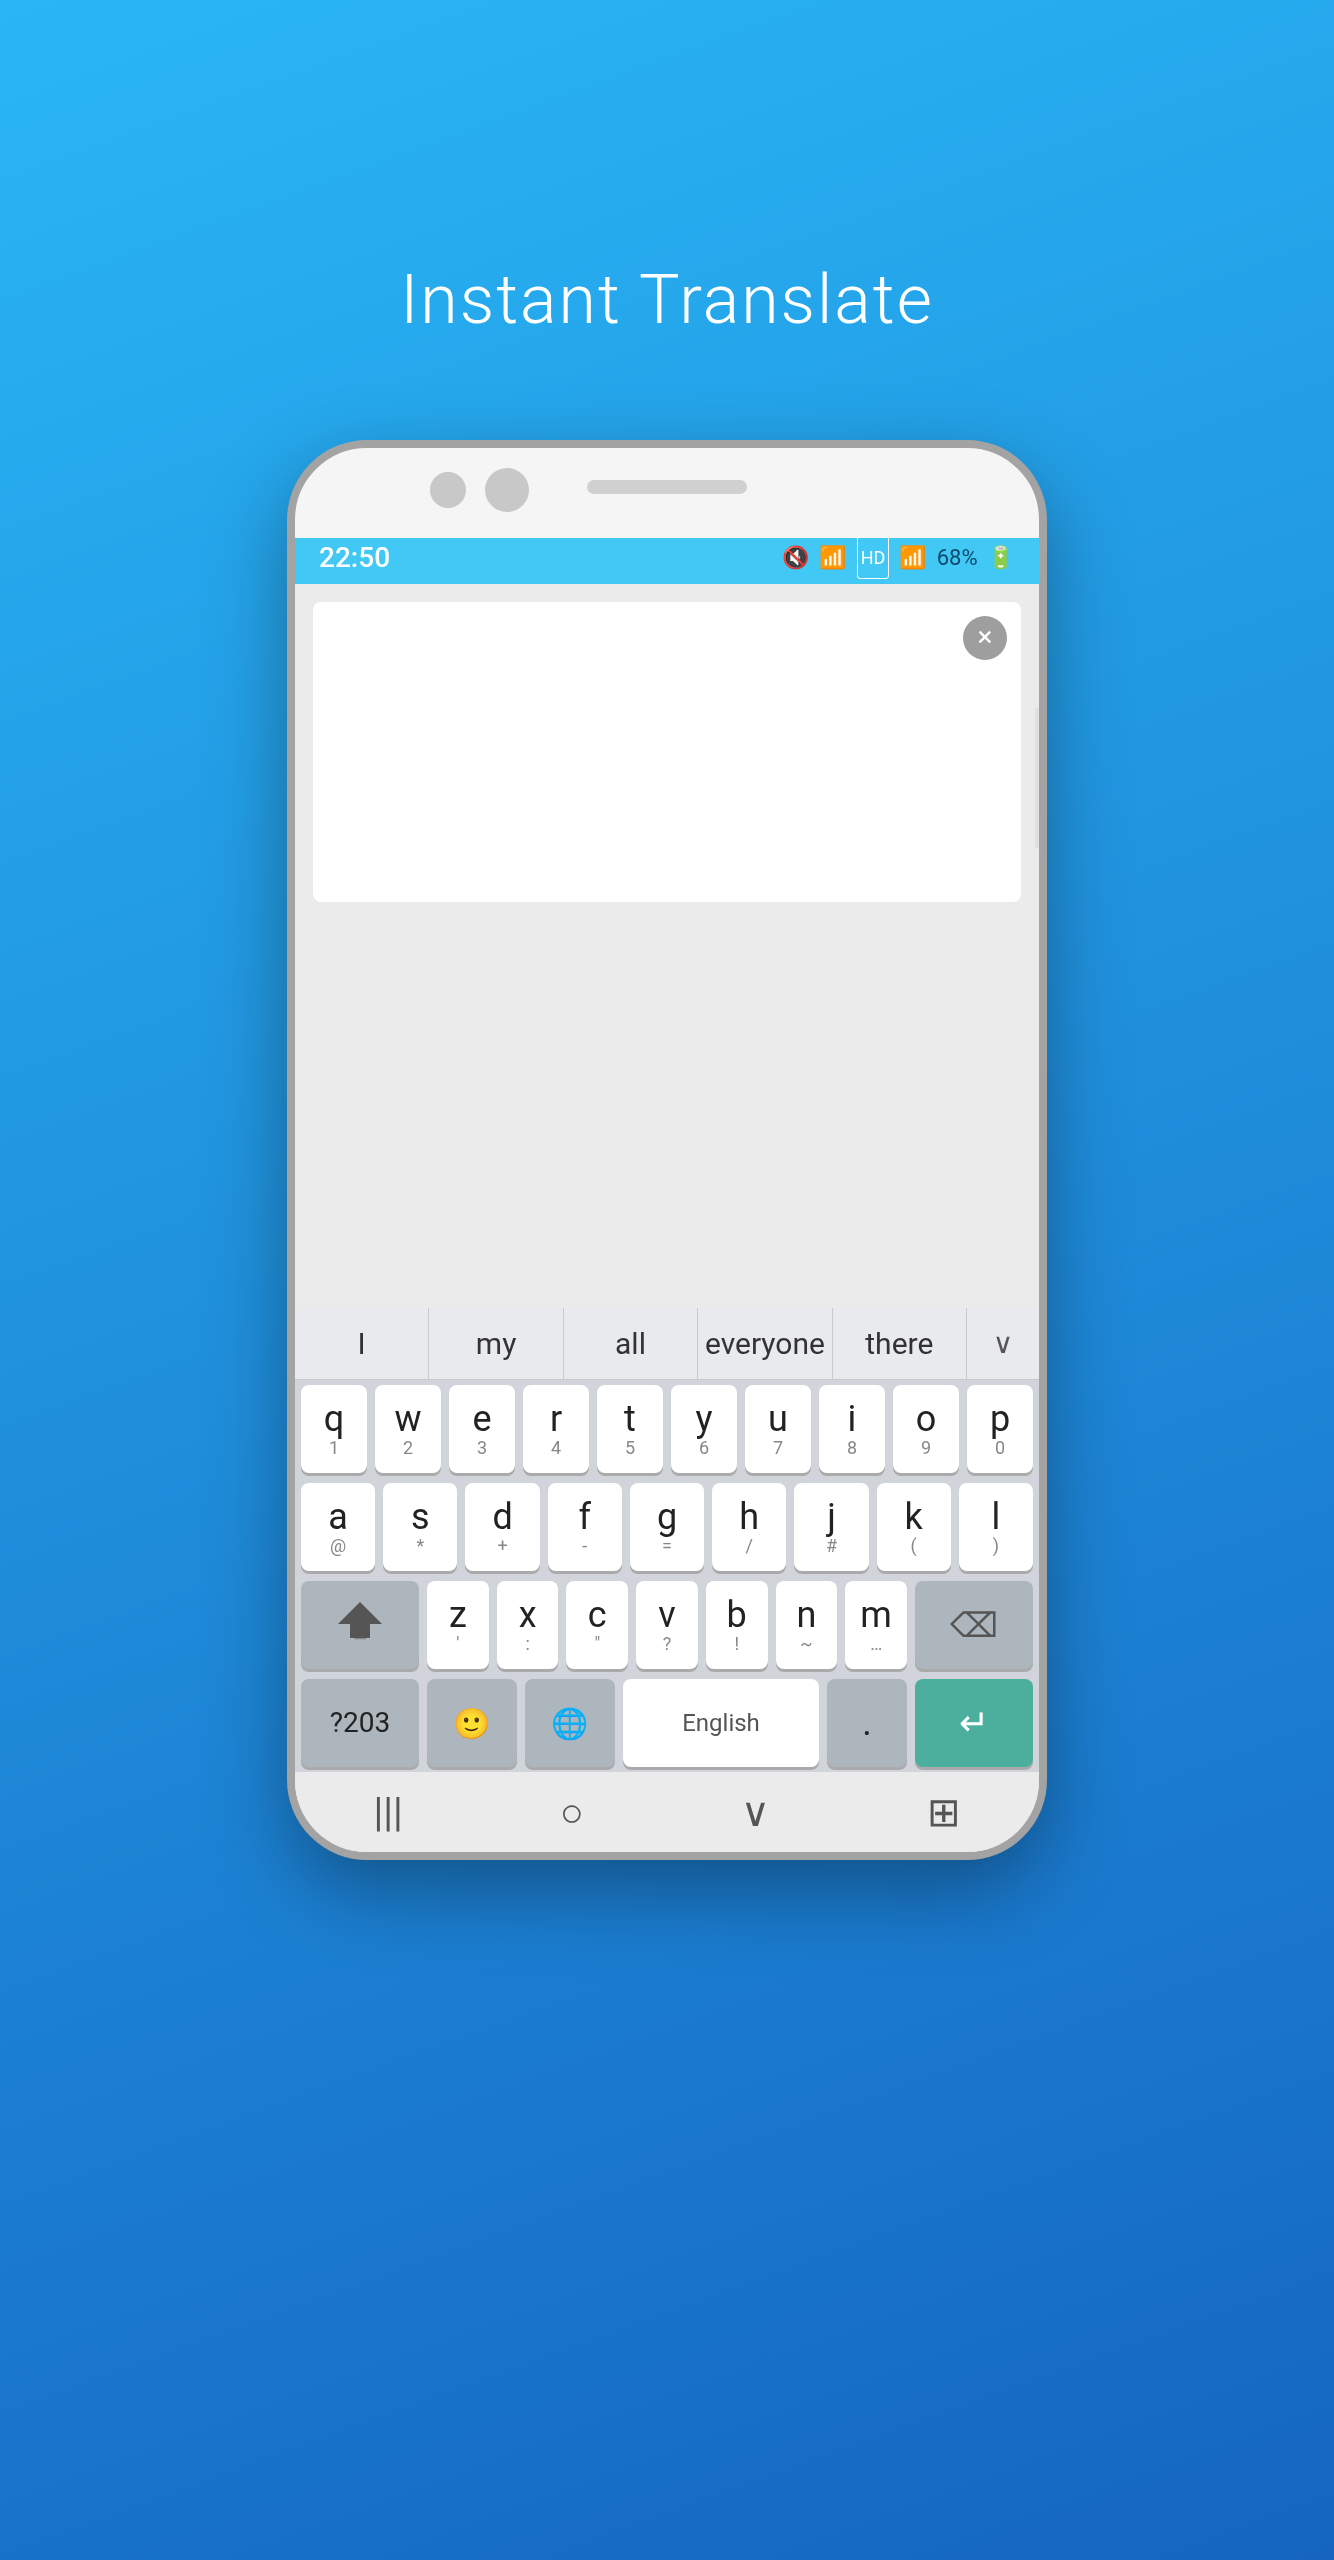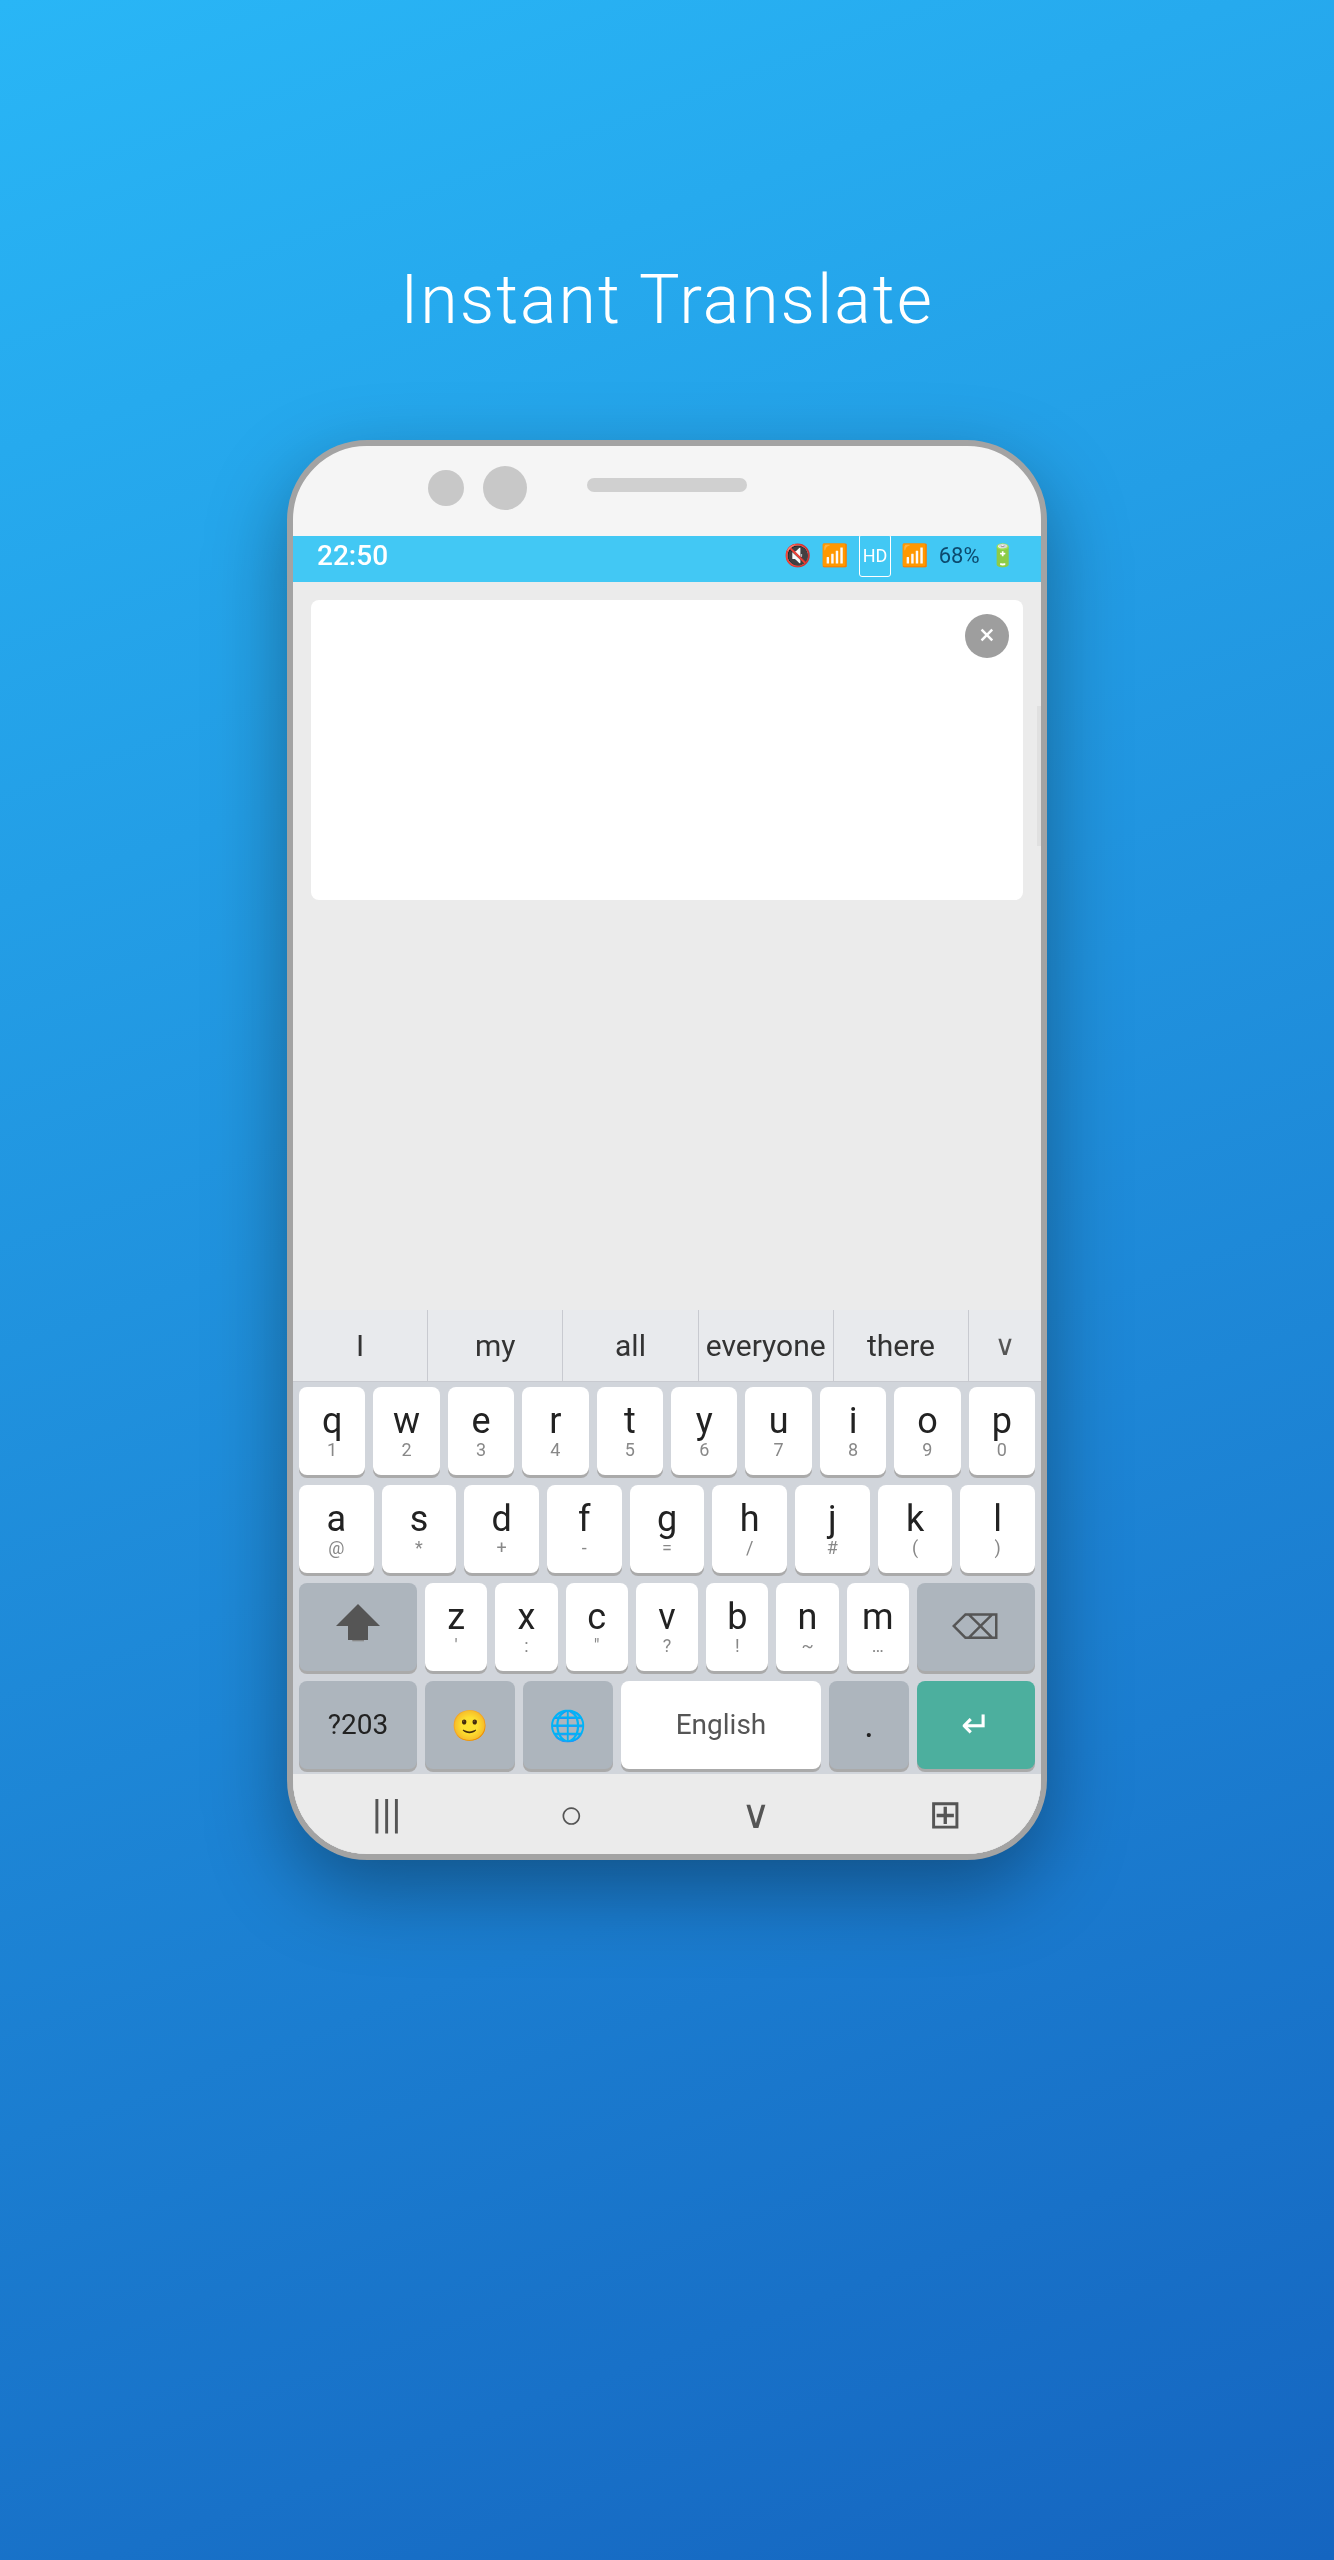--- a/index.html
+++ b/index.html
@@ -28,21 +28,21 @@
       margin-top: 100px;
       width: 760px;
       height: 1420px;
       background: #f5f5f5;
       border-radius: 80px;
       box-shadow: 0 30px 80px rgba(0,0,0,0.35);
       position: relative;
       display: flex;
       flex-direction: column;
       overflow: hidden;
-      border: 6px solid #a3a3a3;
+      border: 8px solid #a3a3a3;
     }
 
     
     .phone-top-bar {
       position: absolute;
       top: 0;
       left: 0; right: 0;
       height: 90px;
       display: flex;
       align-items: center;
@@ -545,21 +545,21 @@
           <div class="key key-123">
             <span class="key-main" style="font-size:28px;">?203</span>
           </div>
           <div class="key key-emoji">
             <span class="emoji-char">🙂</span>
           </div>
           <div class="key key-globe">
             <span class="globe-char">🌐</span>
           </div>
           <div class="key key-space">
-            <span class="key-main" style="font-size:28px; color:#555;">English</span>
+            <span class="key-main" style="font-size:24px; color:#555;">English</span>
           </div>
           <div class="key key-period">
             <span class="key-main" style="font-size:36px;">.</span>
           </div>
           <div class="key key-enter">
             <span class="enter-icon">↵</span>
           </div>
         </div>
 
         <div class="nav-bar">

